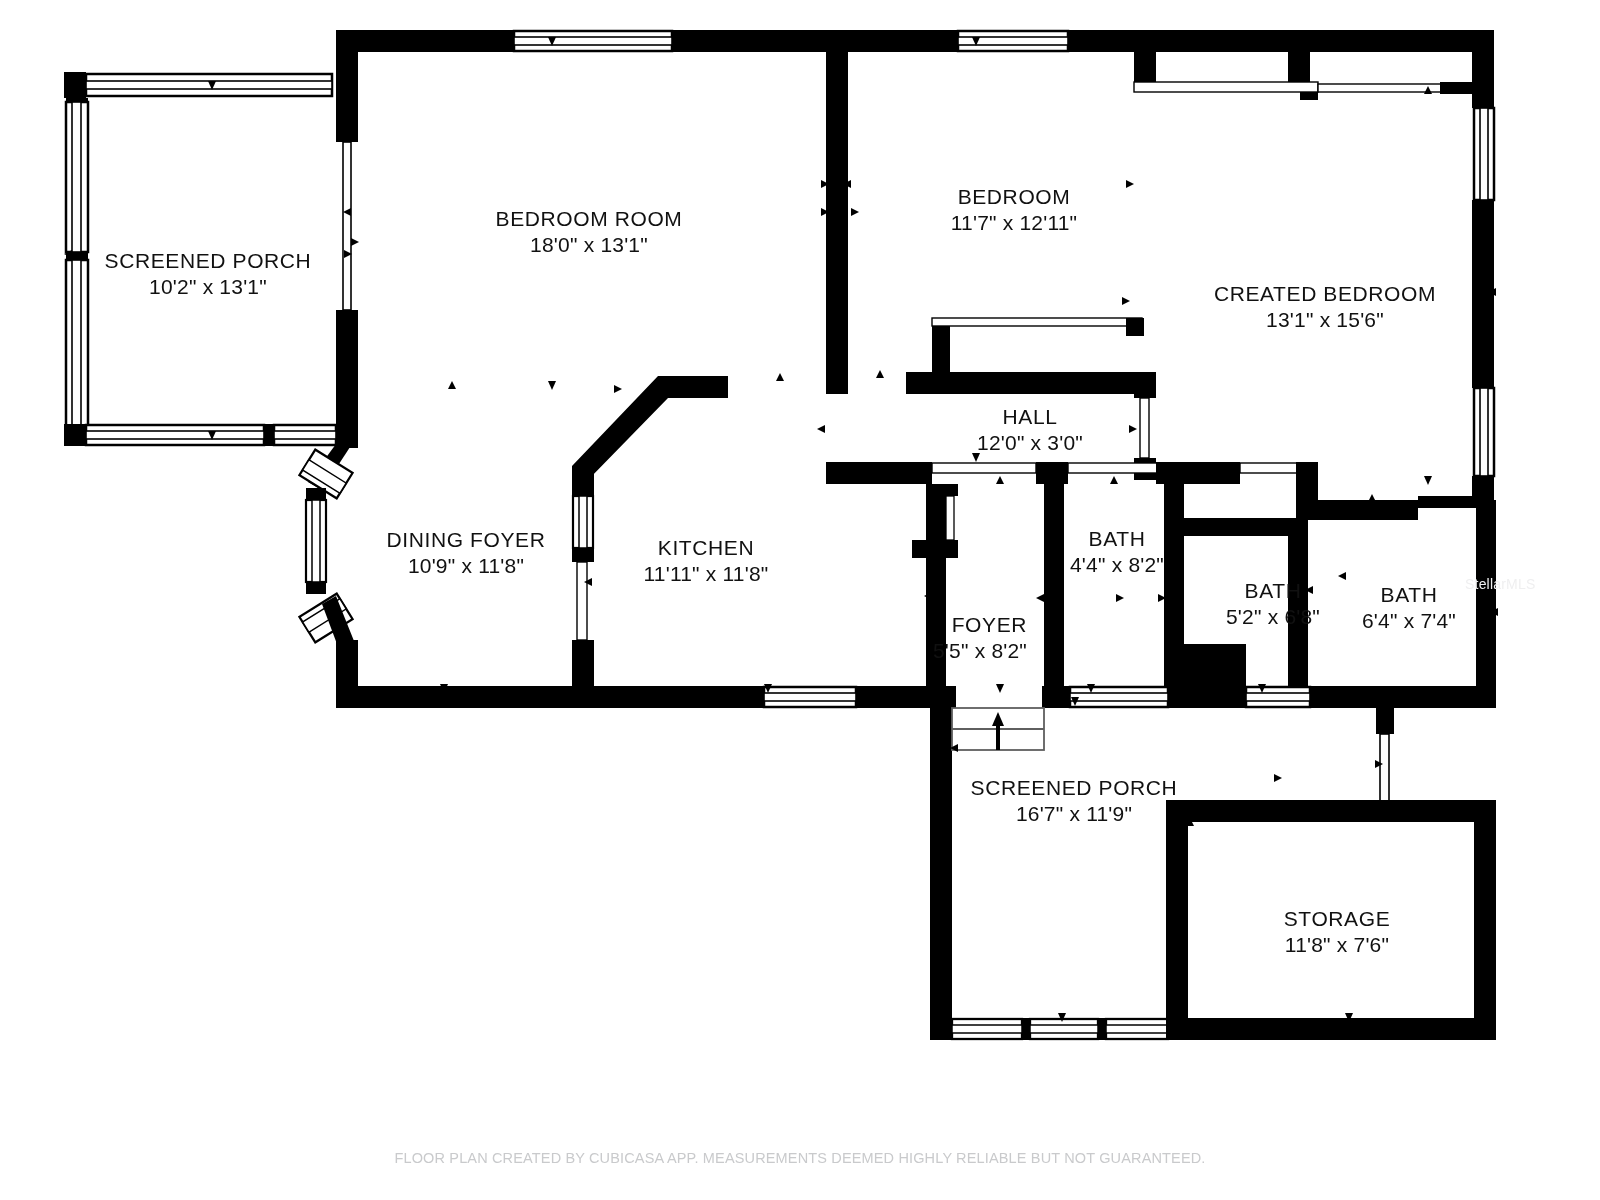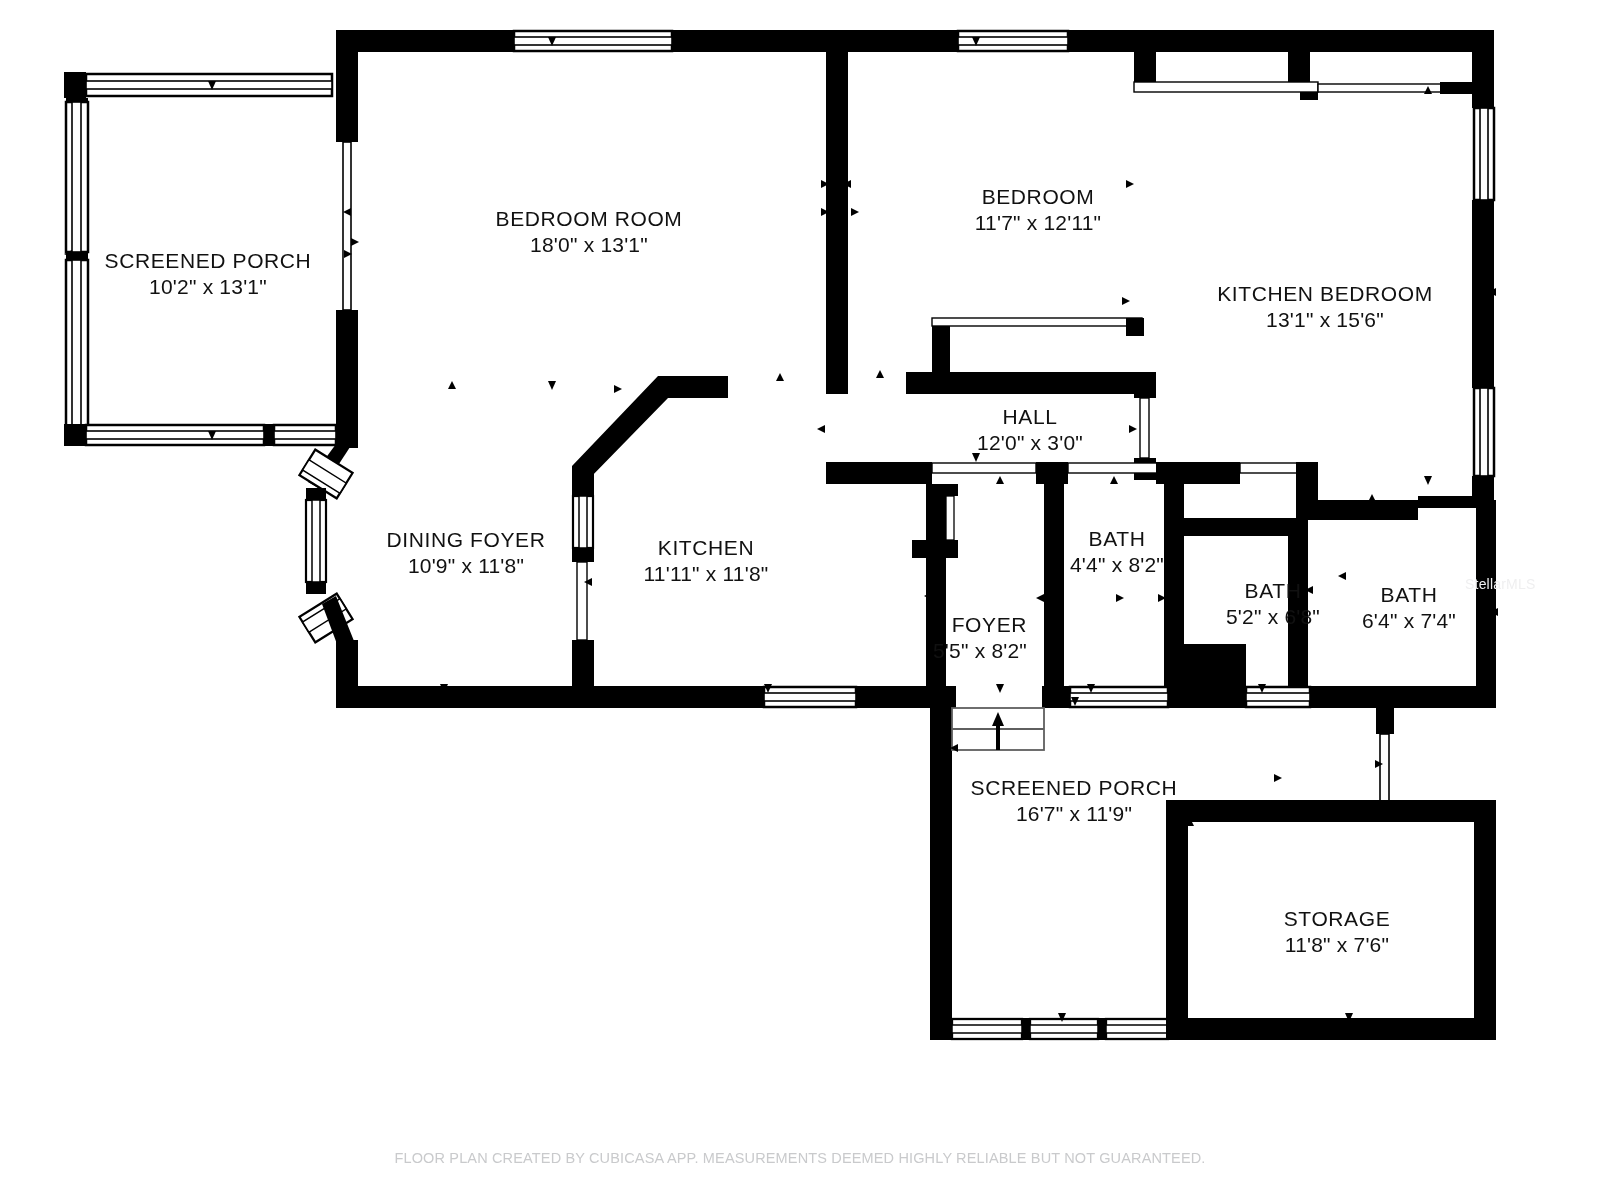--- a/index.html
+++ b/index.html
@@ -339,27 +339,27 @@
   <div class="room-label" style="left:208px; top:248px;">
     <span class="room-name">SCREENED PORCH</span>
     <span class="room-dims">10'2" x 13'1"</span>
   </div>
 
   <div class="room-label" style="left:589px; top:206px;">
     <span class="room-name">BEDROOM ROOM</span>
     <span class="room-dims">18'0" x 13'1"</span>
   </div>
 
-  <div class="room-label" style="left:1038px; top:184px;">
+  <div class="room-label" style="left:1014px; top:184px;">
     <span class="room-name">BEDROOM</span>
     <span class="room-dims">11'7" x 12'11"</span>
   </div>
 
   <div class="room-label" style="left:1325px; top:281px;">
-    <span class="room-name">KITCHEN BEDROOM</span>
+    <span class="room-name">CREATED BEDROOM</span>
     <span class="room-dims">13'1" x 15'6"</span>
   </div>
 
   <div class="room-label" style="left:1030px; top:404px;">
     <span class="room-name">HALL</span>
     <span class="room-dims">12'0" x 3'0"</span>
   </div>
 
   <div class="room-label" style="left:466px; top:527px;">
     <span class="room-name">DINING FOYER</span>

